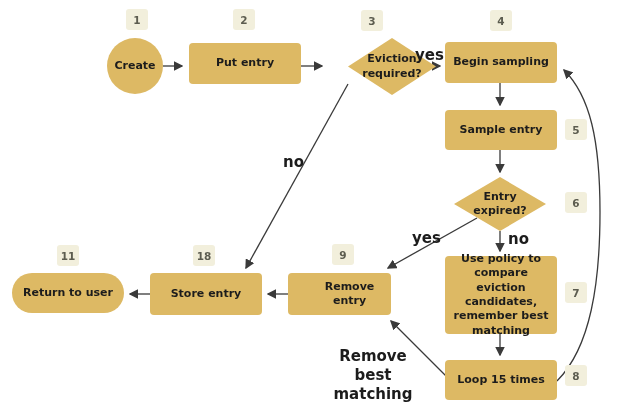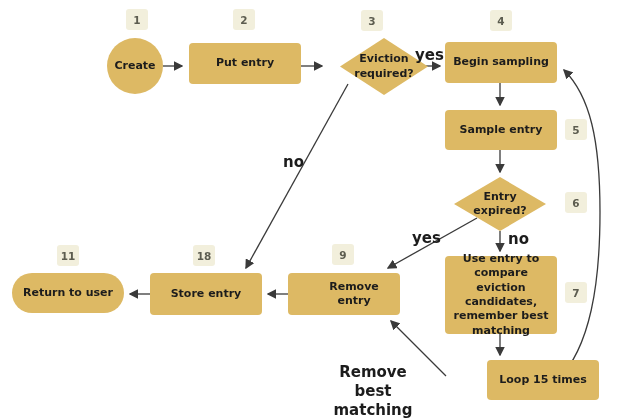--- a/index.html
+++ b/index.html
@@ -49,21 +49,21 @@
 
   .elabel {
     position: absolute;
     color: #1c1c1c;
     font-size: 15px;
     font-weight: 600;
     line-height: 1.25;
     text-align: center;
     white-space: nowrap;
   }
-  .elabel.wrap { white-space: normal; margin-top: 16px; }
+  .elabel.wrap { white-space: normal; }
 </style>
 </head>
 <body>
 
 <div class="canvas">
 
   <svg class="edges" viewBox="0 0 626 419" xmlns="http://www.w3.org/2000/svg">
     <defs>
       <marker id="arrow" viewBox="0 0 10 10" refX="8.5" refY="5" markerWidth="7.5" markerHeight="7.5" orient="auto-start-reverse">
         <path d="M0,0 L10,5 L0,10 z" fill="#3a3a3a"></path>
@@ -99,45 +99,45 @@
   <div class="badge" style="left:57px;  top:245px;">11</div>
 
   <div class="node circle" style="left:107px; top:38px; width:56px; height:56px;">
     <div class="inner">Create</div>
   </div>
 
   <div class="node" style="left:189px; top:43px; width:112px; height:41px;">
     <div class="inner">Put entry</div>
   </div>
 
-  <div class="node diamond" style="left:340px; top:38px; width:88px; height:57px;">
+  <div class="node diamond" style="left:348px; top:38px; width:88px; height:57px;">
     <div class="inner">Eviction required?</div>
   </div>
 
   <div class="node" style="left:445px; top:42px; width:112px; height:41px;">
     <div class="inner">Begin sampling</div>
   </div>
 
   <div class="node" style="left:445px; top:110px; width:112px; height:40px;">
     <div class="inner">Sample entry</div>
   </div>
 
   <div class="node diamond" style="left:454px; top:177px; width:92px; height:54px;">
     <div class="inner">Entry expired?</div>
   </div>
 
   <div class="node" style="left:445px; top:256px; width:112px; height:78px;">
-    <div class="inner">Use entry to compare eviction candidates, remember best matching</div>
+    <div class="inner">Use policy to compare eviction candidates, remember best matching</div>
   </div>
 
-  <div class="node" style="left:445px; top:360px; width:112px; height:40px;margin-left:42px;">
+  <div class="node" style="left:445px; top:360px; width:112px; height:40px;">
     <div class="inner">Loop 15 times</div>
   </div>
 
-  <div class="node" style="left:288px; top:273px; width:112px; height:42px;padding-left:20px;">
+  <div class="node" style="left:288px; top:273px; width:103px; height:42px;padding-left:20px;">
     <div class="inner">Remove entry</div>
   </div>
 
   <div class="node" style="left:150px; top:273px; width:112px; height:42px;">
     <div class="inner">Store entry</div>
   </div>
 
   <div class="node pill" style="left:12px; top:273px; width:112px; height:40px;">
     <div class="inner">Return to user</div>
   </div>

